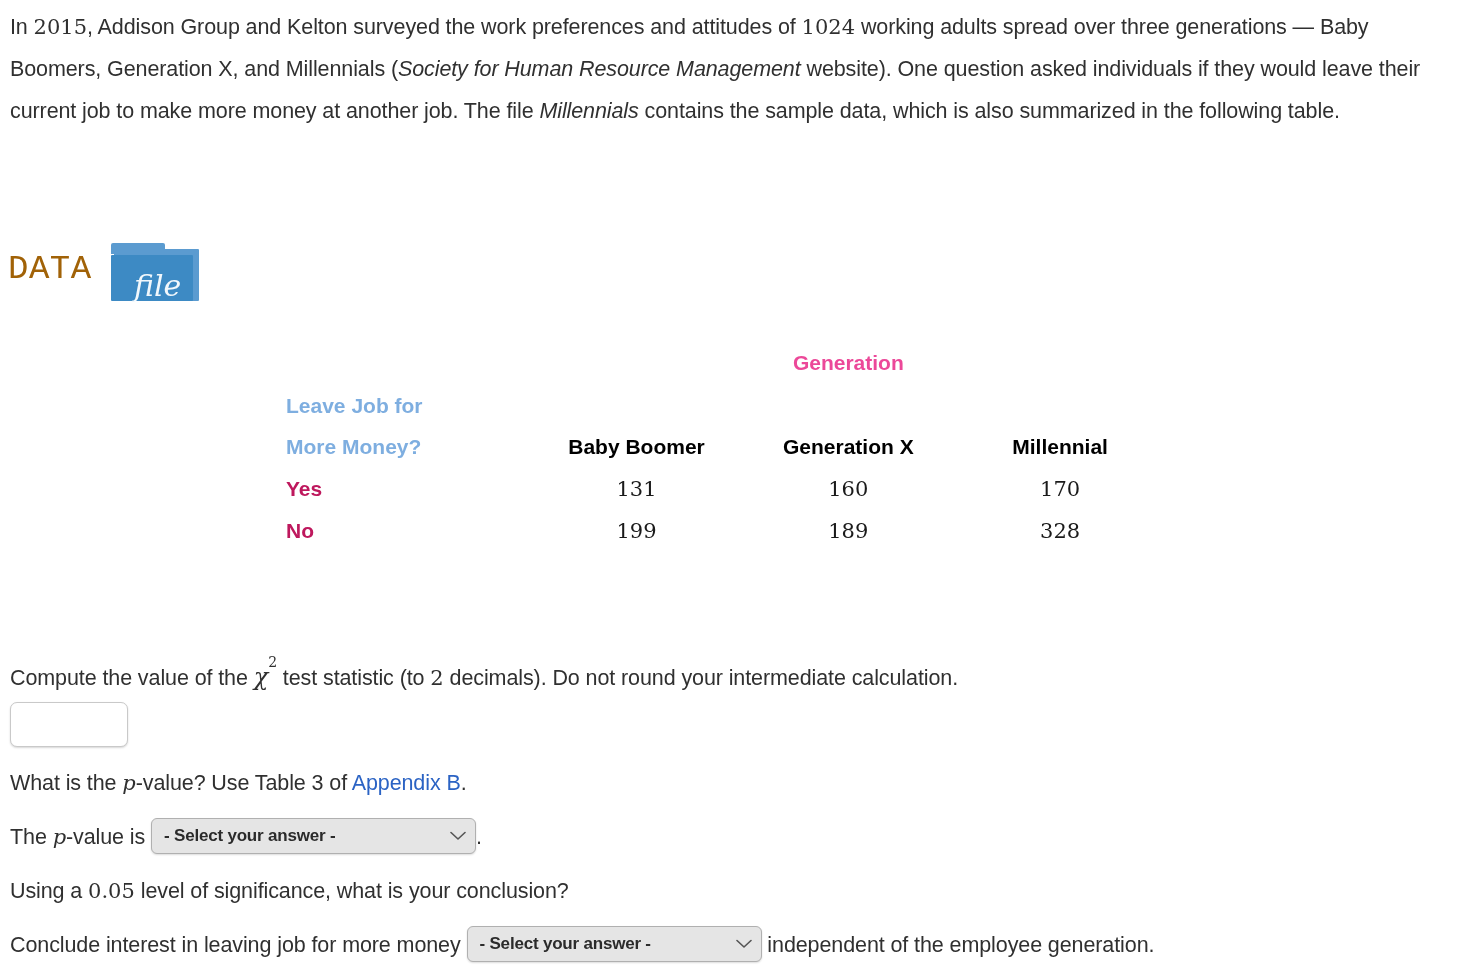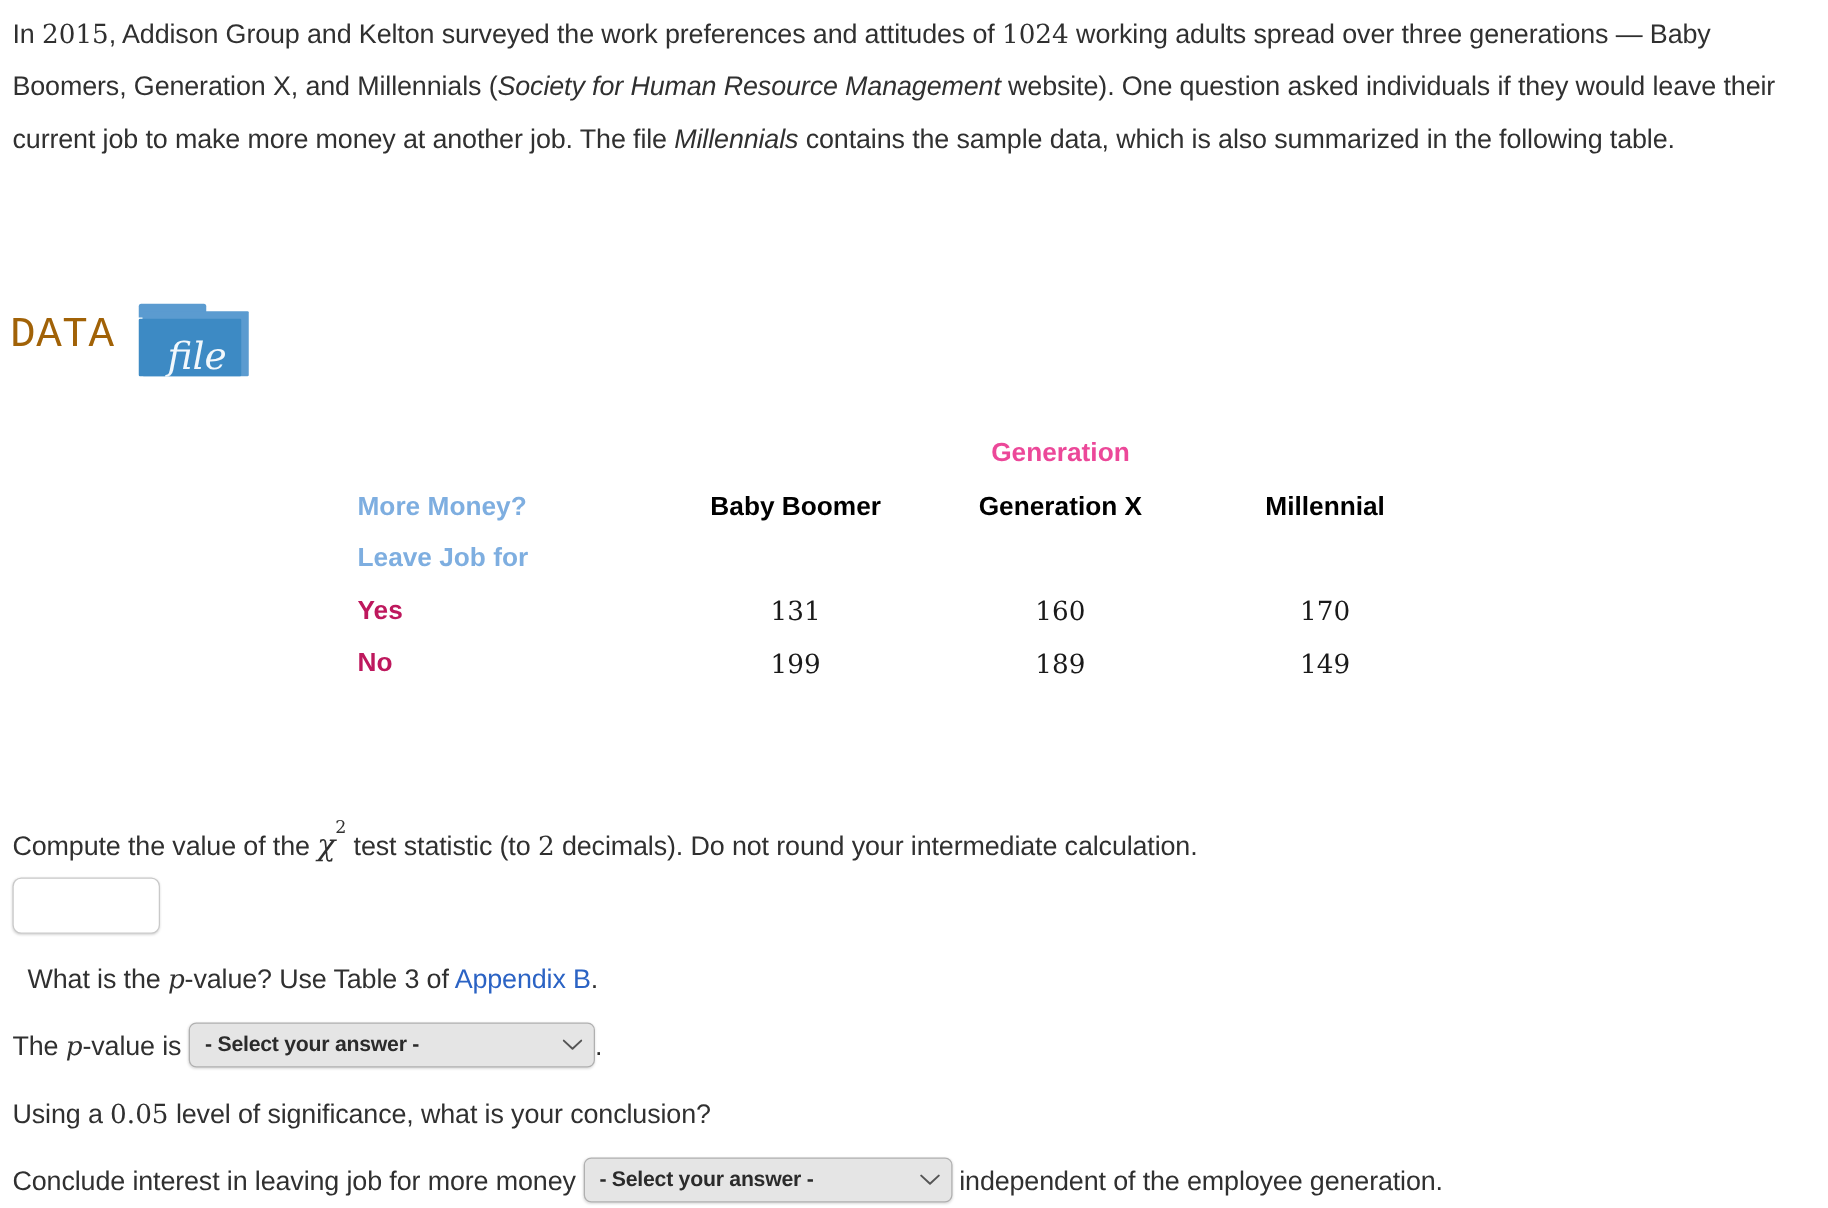--- a/index.html
+++ b/index.html
@@ -182,21 +182,20 @@
   }
   #compute-para {
     left: 10px;
     top: 650px;
     width: 1300px;
   }
   #pvalue-question {
     left: 10px;
     top: 762px;
     width: 900px;
-    margin-left: 12px;
   }
   #pvalue-answer-line {
     left: 10px;
     top: 817px;
     width: 900px;
     line-height: 40px;
   }
   #significance-para {
     left: 10px;
     top: 870px;
@@ -306,42 +305,42 @@
   </div>
 
   <div id="data-table">
     <table>
       <tbody>
         <tr>
           <td class="col-rowlabel"></td>
           <td class="tbl-generation" colspan="3">Generation</td>
         </tr>
         <tr>
+          <td class="col-rowlabel tbl-rowhead-line1">Leave Job for</td>
+          <td class="col-gen"></td>
+          <td class="col-gen"></td>
+          <td class="col-gen"></td>
+        </tr>
+        <tr>
           <td class="col-rowlabel tbl-rowhead-line2">More Money?</td>
           <td class="col-gen tbl-colhead">Baby Boomer</td>
           <td class="col-gen tbl-colhead">Generation X</td>
           <td class="col-gen tbl-colhead">Millennial</td>
         </tr>
         <tr>
-          <td class="col-rowlabel tbl-rowhead-line1">Leave Job for</td>
-          <td class="col-gen"></td>
-          <td class="col-gen"></td>
-          <td class="col-gen"></td>
-        </tr>
-        <tr>
           <td class="col-rowlabel tbl-rowlabel">Yes</td>
           <td class="col-gen tbl-value">131</td>
           <td class="col-gen tbl-value">160</td>
           <td class="col-gen tbl-value">170</td>
         </tr>
         <tr>
           <td class="col-rowlabel tbl-rowlabel">No</td>
           <td class="col-gen tbl-value">199</td>
           <td class="col-gen tbl-value">189</td>
-          <td class="col-gen tbl-value">149</td>
+          <td class="col-gen tbl-value">328</td>
         </tr>
       </tbody>
     </table>
   </div>
 
 
   <div class="para" id="compute-para">
     <span>Compute the value of the </span><span class="chi"><span>χ</span><sup>2</sup></span><span> test statistic (to </span><span class="mono-num">2</span><span> decimals). Do not round your intermediate calculation.</span>
   </div>
 

